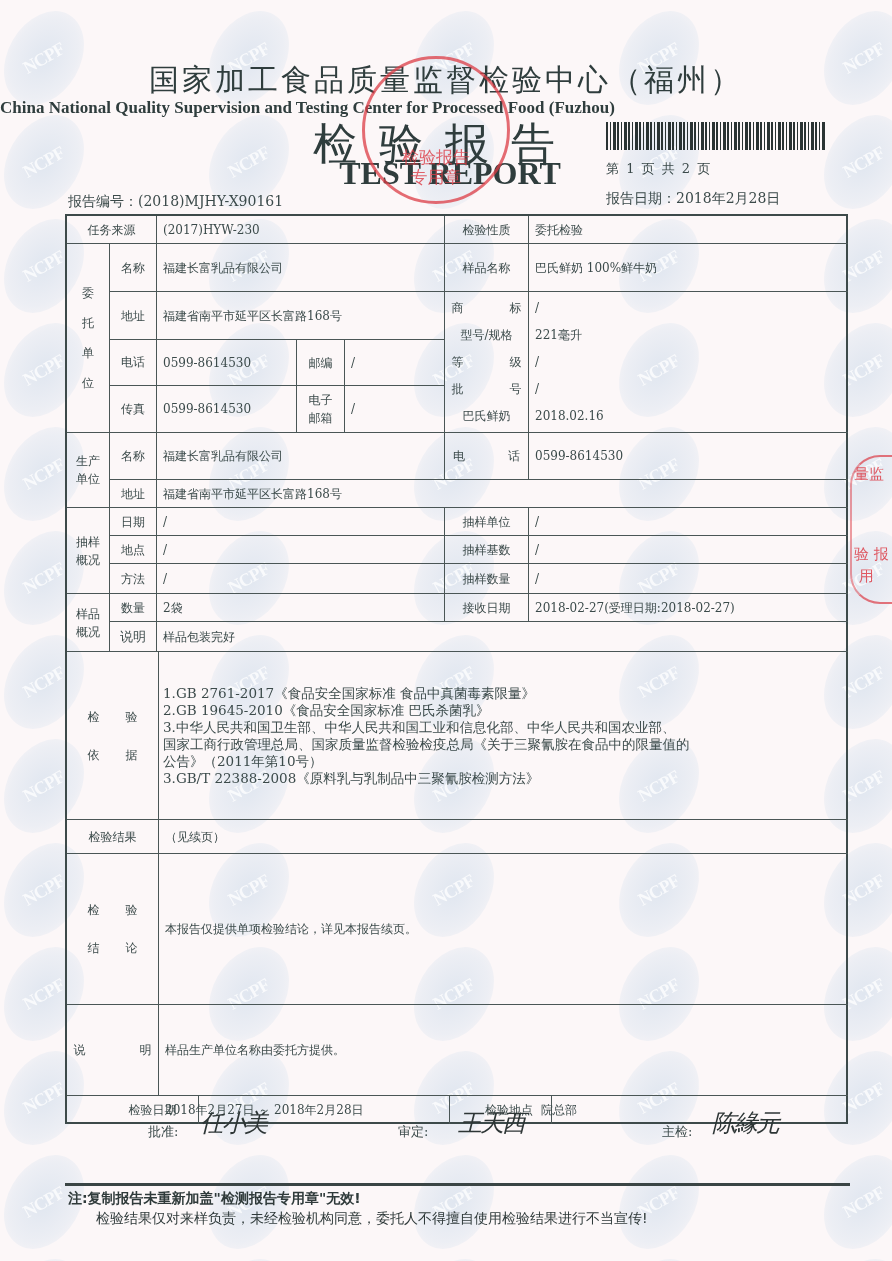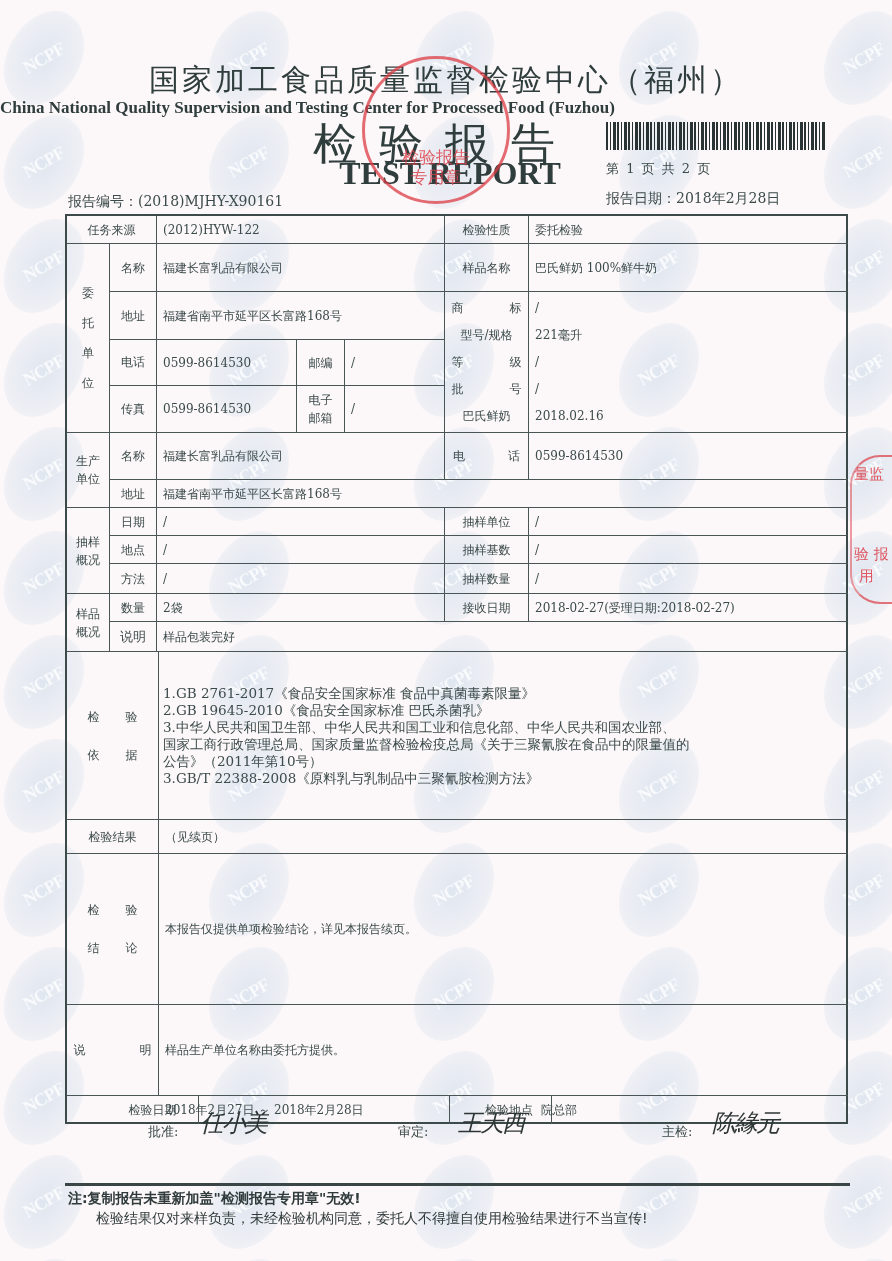--- a/index.html
+++ b/index.html
@@ -293,21 +293,21 @@
 
 <div class="layer edge-stamp">
   <div style="top:8px;">量监</div>
   <div style="top:88px;">验 报</div>
   <div style="top:110px;">&nbsp;用</div>
 </div>
 
 <div class="tbl">
 
   <div class="cell lbl" style="left:0;top:0;width:90px;height:28px;">任务来源</div>
-  <div class="cell" style="left:90px;top:0;width:288px;height:28px;">(2012)HYW-122</div>
+  <div class="cell" style="left:90px;top:0;width:288px;height:28px;">(2017)HYW-230</div>
   <div class="cell lbl" style="left:378px;top:0;width:84px;height:28px;">检验性质</div>
   <div class="cell noborder-r" style="left:462px;top:0;width:319px;height:28px;">委托检验</div>
 
   <div class="cell lbl vert" style="left:0;top:28px;width:43px;height:189px;">
     <span style="margin:6px 0;">委</span>
     <span style="margin:6px 0;">托</span>
     <span style="margin:6px 0;">单</span>
     <span style="margin:6px 0;">位</span>
   </div>
 

